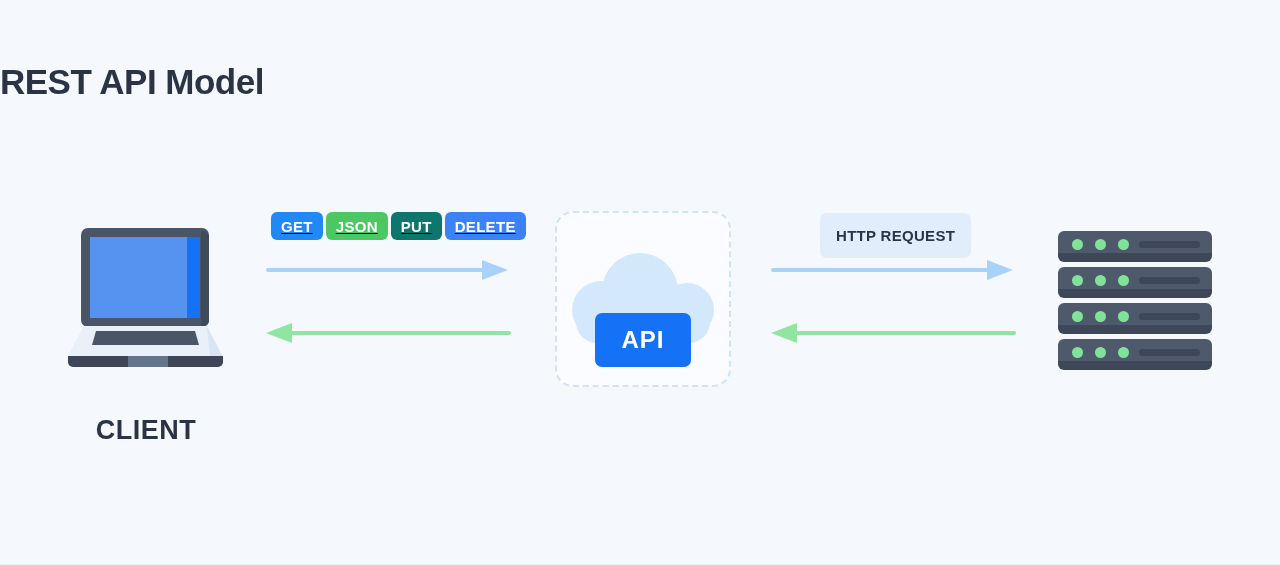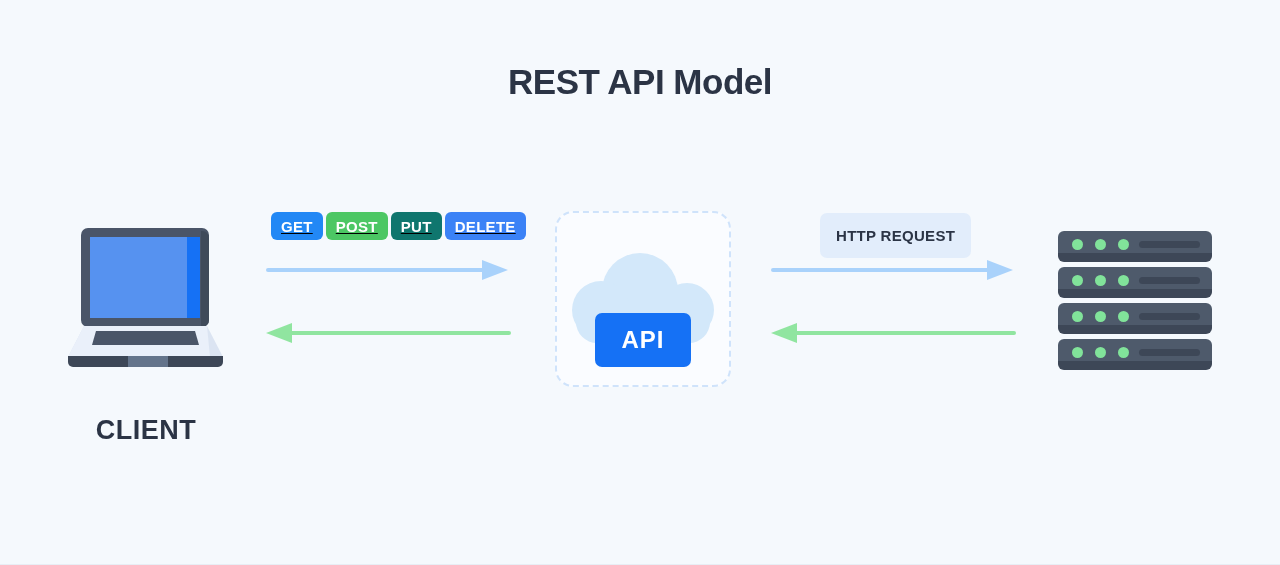--- a/index.html
+++ b/index.html
@@ -21,21 +21,20 @@
     position: absolute;
     inset: 0;
   }
 
   
   .title {
     position: absolute;
     top: 62px;
     left: 0;
     width: 1280px;
-    text-align: center;
     font-size: 35px;
     font-weight: bold;
     letter-spacing: -0.5px;
     color: #2b3445;
   }
 
   
   .col-label {
     position: absolute;
     top: 415px;
@@ -327,21 +326,21 @@
     <div class="lp-base"></div>
     <div class="lp-base-hi"></div>
     <div class="lp-keys"></div>
     <div class="lp-foot"></div>
     <div class="lp-pad"></div>
   </div>
   <div class="col-label" id="label-client">CLIENT</div>
 
   <div class="methods">
     <div class="method" style="background:#2288f5">GET</div>
-    <div class="method" style="background:#4cc764">POST</div>
+    <div class="method" style="background:#4cc764">JSON</div>
     <div class="method" style="background:#0f766e">PUT</div>
     <div class="method" style="background:#3b82f6">DELETE</div>
   </div>
 
   <div class="arrow arrow-blue" id="arrow-req-left">
     <div class="shaft"></div>
     <div class="head"></div>
   </div>
   <div class="arrow arrow-green" id="arrow-res-left">
     <div class="shaft"></div>

